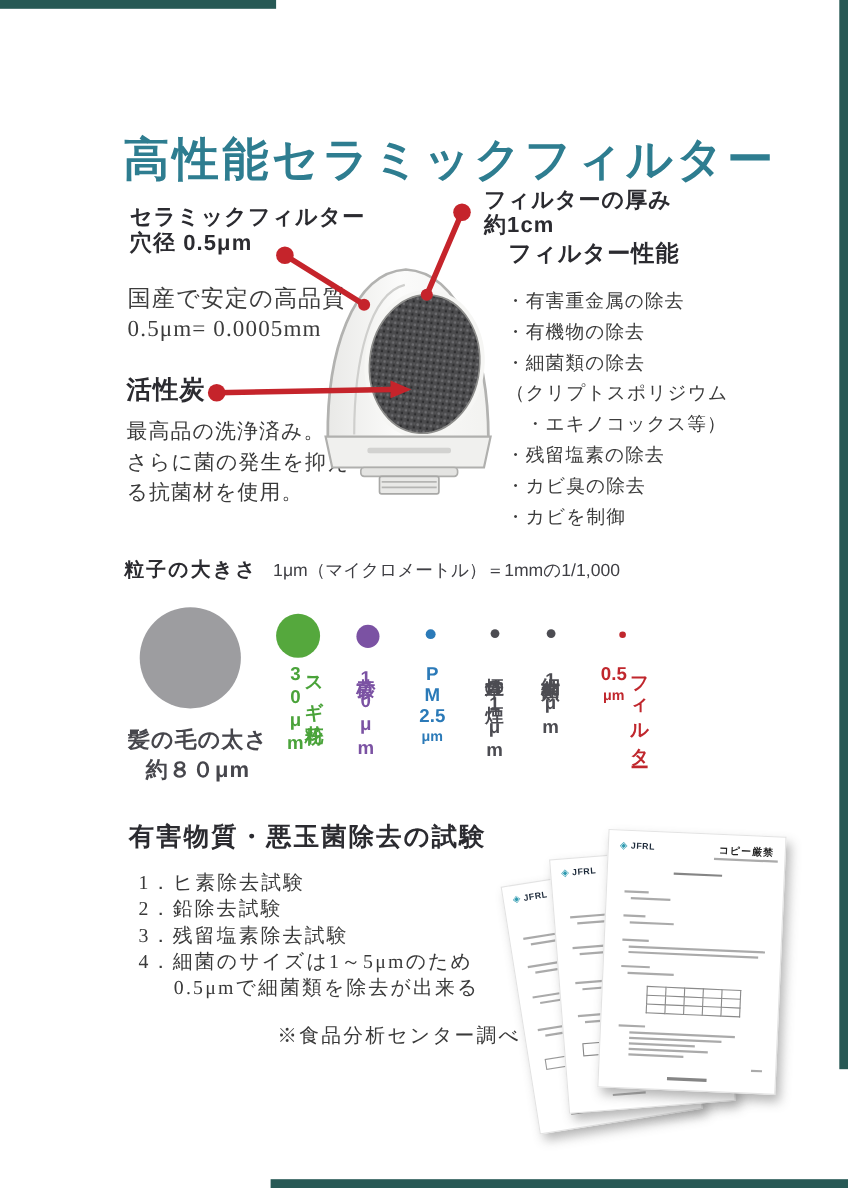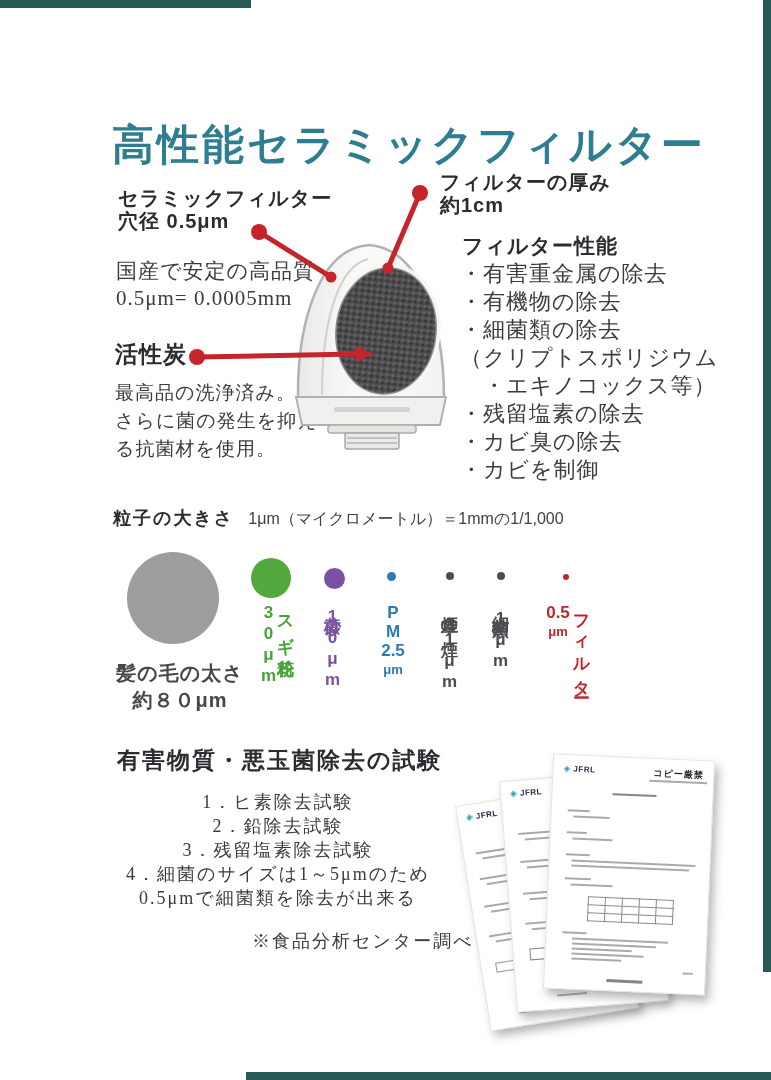--- a/index.html
+++ b/index.html
@@ -19,21 +19,21 @@
   .bar-bottom { left:246px; top:1072px; width:525px; height:8px; }
 
   .title {
     left:112px; top:117px; font-size:42px; font-weight:bold;
     color:#2e7d90; letter-spacing:3px;
   }
 
   .lbl { font-weight:bold; color:#2b2b30; font-size:20px; line-height:23px; letter-spacing:1px; }
   .serif-note { font-size:21px; color:#3c3c3c; letter-spacing:1px; }
 
-  .perf-list div { font-size:22px; line-height:28px; color:#3c3c3c; letter-spacing:1px; }
+  .perf-list div { font-size:17px; line-height:28px; color:#3c3c3c; letter-spacing:1px; }
   .perf-head { font-size:21px; font-weight:bold; color:#2b2b30; letter-spacing:1px; }
 
   .vlabel {
     writing-mode:vertical-rl; text-orientation:upright;
     font-size:17px; font-weight:bold; letter-spacing:2px; line-height:1;
   }
   .stackcol { text-align:center; font-weight:bold; line-height:19px; }
 
   .circle { position:absolute; border-radius:50%; }
 
@@ -120,21 +120,21 @@
       <circle cx="331" cy="277" r="5.5" stroke="none"></circle>
       <line x1="420" y1="193" x2="388" y2="268" stroke-width="5"></line>
       <circle cx="420" cy="193" r="8" stroke="none"></circle>
       <circle cx="388" cy="268" r="5.5" stroke="none"></circle>
       <line x1="197" y1="357" x2="356" y2="354" stroke-width="5"></line>
       <circle cx="197" cy="357" r="8" stroke="none"></circle>
       <polygon points="374,354 355,346 355,362" stroke="none"></polygon>
     </g>
   </svg>
 
-  <div class="abs perf-head" style="left:462px; top:232px;">フィルター性能</div>
+  <div class="abs perf-head" style="left:462px; top:216px;">フィルター性能</div>
   <div class="abs serif perf-list" style="left:460px; top:260px;">
     <div>・有害重金属の除去</div>
     <div>・有機物の除去</div>
     <div>・細菌類の除去</div>
     <div>（クリプトスポリジウム</div>
     <div>　・エキノコックス等）</div>
     <div>・残留塩素の除去</div>
     <div>・カビ臭の除去</div>
     <div>・カビを制御</div>
   </div>
@@ -167,26 +167,26 @@
   </div>
   <div class="abs vlabel" style="left:441px; top:603px; height:110px; color:#4c4c52;">煙草の煙1μm</div>
   <div class="abs vlabel" style="left:492px; top:603px; height:95px;  color:#4c4c52;">細菌類1μm</div>
   <div class="abs stackcol" style="left:543px; top:603px; width:30px; color:#c0272d; font-size:17px;">
     <div>0.5</div>
     <div style="font-size:13px;">μm</div>
   </div>
   <div class="abs vlabel" style="left:573px; top:603px; height:110px; color:#c0272d;">フィルター</div>
 
   <div class="abs" style="left:117px; top:745px; font-size:23px; font-weight:bold; color:#2b2b30; letter-spacing:2px;">有害物質・悪玉菌除去の試験</div>
-  <div class="abs serif test-list" style="left:126px; top:790px;text-align:center;">
+  <div class="abs serif test-list" style="left:126px; top:790px;">
     <div>1．ヒ素除去試験</div>
     <div>2．鉛除去試験</div>
     <div>3．残留塩素除去試験</div>
     <div>4．細菌のサイズは1～5μmのため</div>
-    <div style="">0.5μmで細菌類を除去が出来る</div>
+    <div style="margin-left:32px;">0.5μmで細菌類を除去が出来る</div>
   </div>
   <div class="abs serif" style="left:252px; top:929px; font-size:18px; color:#3a3a3a; letter-spacing:2px;">※食品分析センター調べ</div>
 
   <div class="abs" style="left:450px; top:745px; width:320px; height:305px;">
 
     <div class="doc" style="left:22px; top:48px; width:150px; height:228px; transform:rotate(-9deg);">
       <div class="jfrl" style="left:8px; top:8px;">
         <span class="glyph">◈</span>
         <span class="word">JFRL</span>
       </div>

